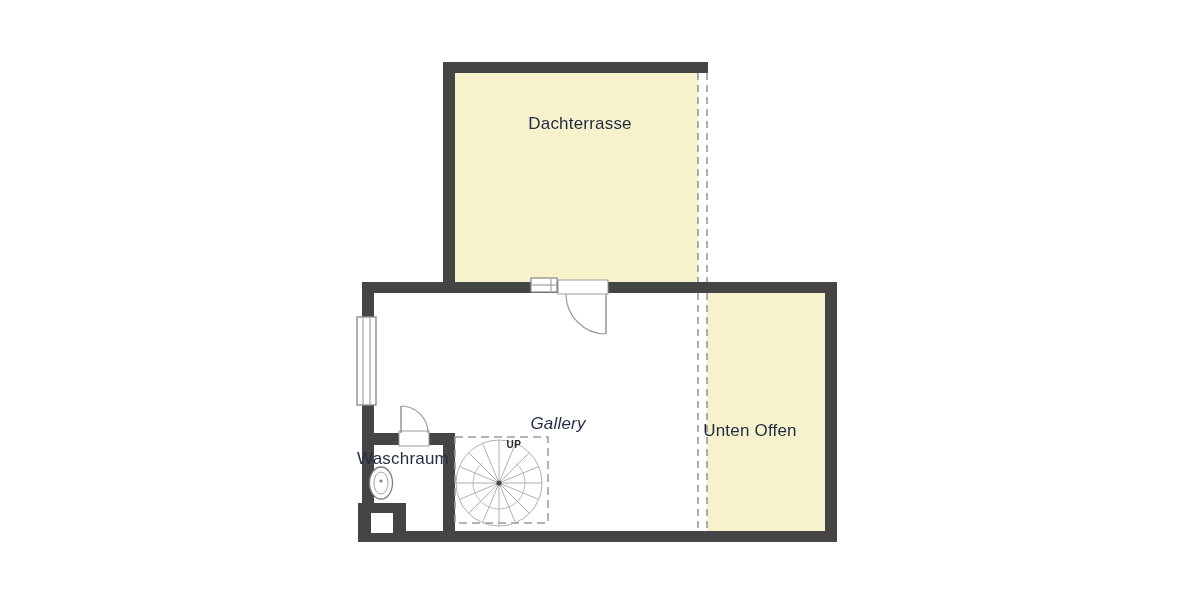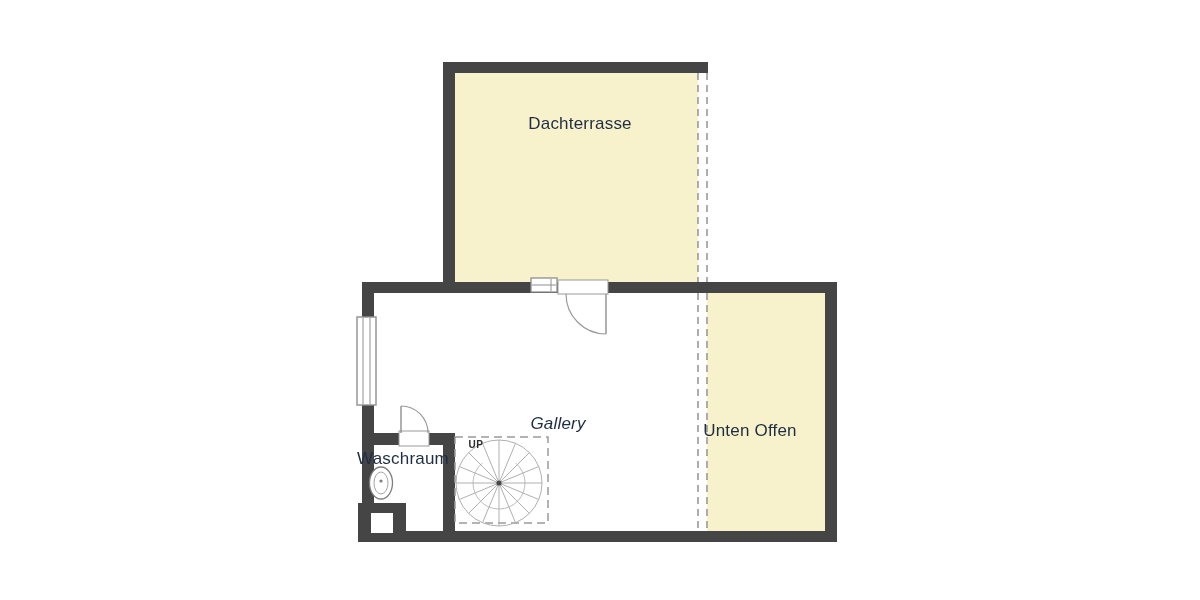--- a/index.html
+++ b/index.html
@@ -116,15 +116,15 @@
       <line x1="499" y1="483" x2="529.4" y2="452.6"></line>
       <line x1="499" y1="483" x2="538.7" y2="466.5"></line>
       <circle cx="499" cy="483" r="2.6" fill="#4a4a4a" stroke="none"></circle>
     </g>
   </svg>
 
   <div class="room-label" style="left:580px;top:124px;">Dachterrasse</div>
   <div class="room-label" style="left:750px;top:411px;margin-top:20px;">Unten Offen</div>
   <div class="room-label" style="left:558px;top:424px;font-style:italic;">Gallery</div>
   <div class="room-label" style="left:403px;top:459px;">Waschraum</div>
-  <div class="up-label" style="left:476px;top:444px;">UP</div>
+  <div class="up-label" style="left:514px;top:444px;">UP</div>
 
 </div>
 
 </body></html>

